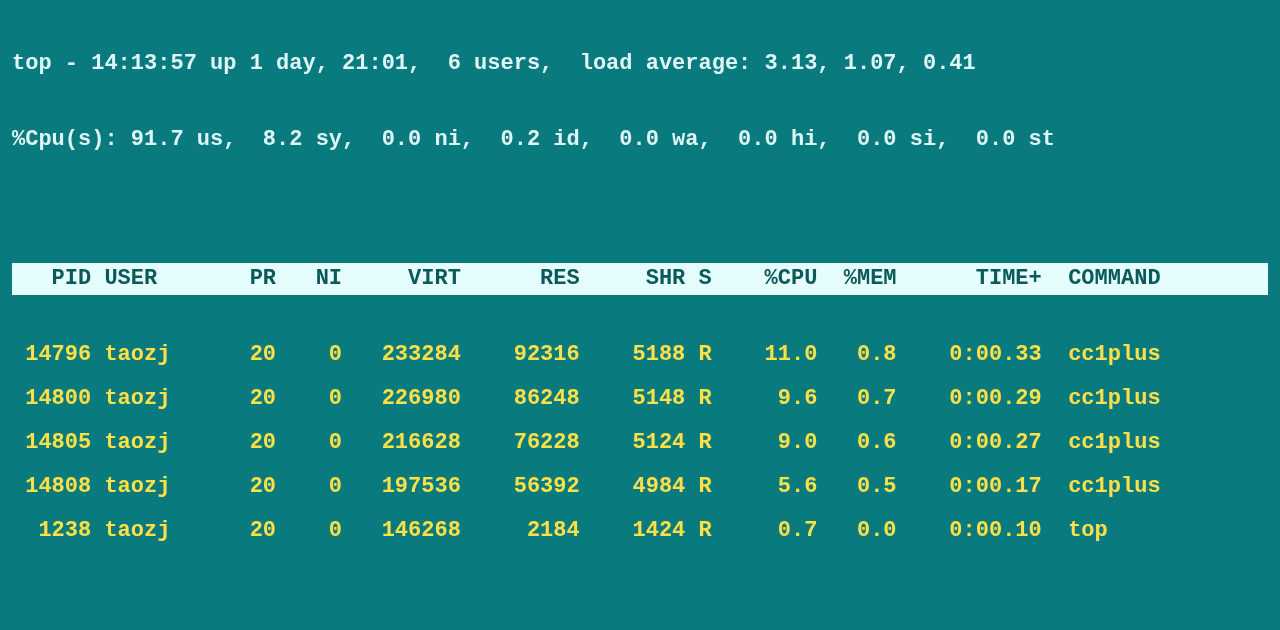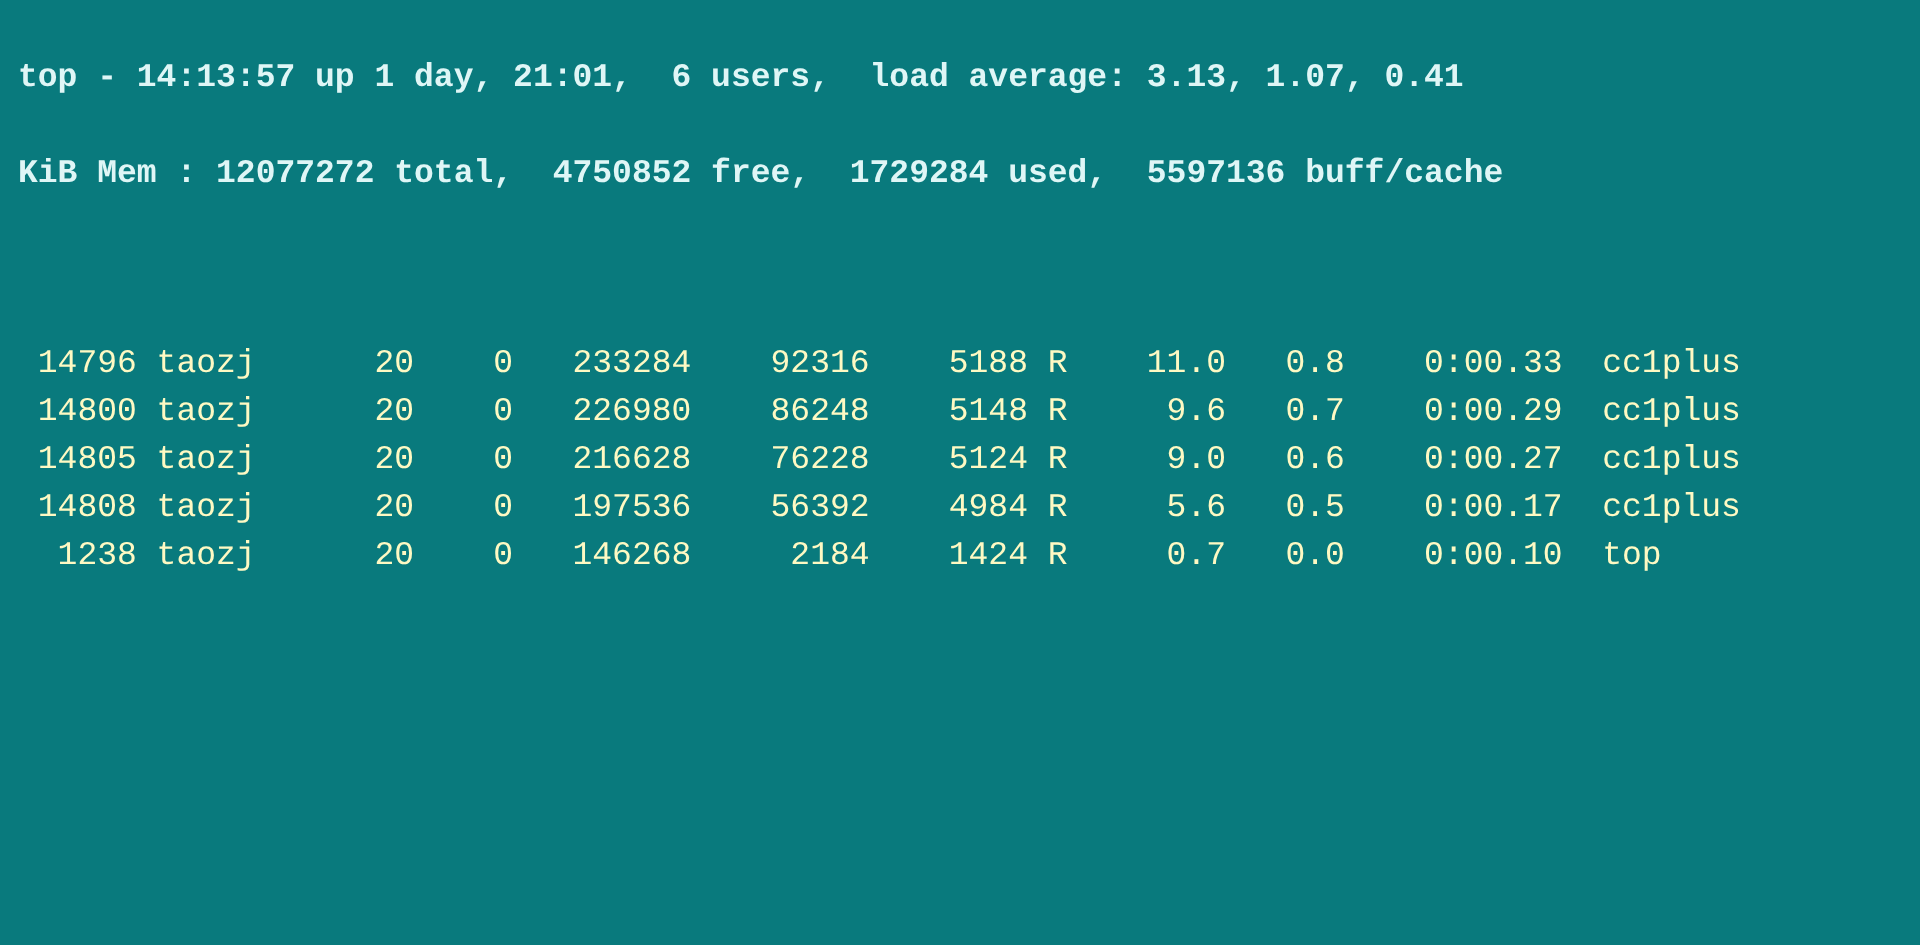--- a/index.html
+++ b/index.html
@@ -19,27 +19,29 @@
     padding: 4px 12px 0 12px;
     white-space: pre;
   }
   .hdr-row {
     background: #e6fdfd;
     color: #0a5a5c;
     display: block;
   }
   .row {
     display: block;
+    margin-top: 12px;
   }
   .bold {
-    font-weight: 400;
-    color: #fef9c3;
+    font-weight: 700;
+    color: #fde047;
   }
 </style>
 </head>
 <body>
 
 <div class="screen">
 <span class="row">top - 14:13:57 up 1 day, 21:01,  6 users,  load average: 3.13, 1.07, 0.41</span>
-<span class="row">KiB Mem : 12077272 total,  4750852 free,  1729284 used,  5597136 buff/cache</span>
+<span class="row">%Cpu(s): 91.7 us,  8.2 sy,  0.0 ni,  0.2 id,  0.0 wa,  0.0 hi,  0.0 si,  0.0 st</span>
 <span class="row"> </span>
+<span class="hdr-row" id="col-header">   PID USER       PR   NI     VIRT      RES     SHR S    %CPU  %MEM      TIME+  COMMAND             </span>
 <div id="proc-body"><span class="row bold"> 14796 taozj      20    0   233284    92316    5188 R    11.0   0.8    0:00.33  cc1plus</span><span class="row bold"> 14800 taozj      20    0   226980    86248    5148 R     9.6   0.7    0:00.29  cc1plus</span><span class="row bold"> 14805 taozj      20    0   216628    76228    5124 R     9.0   0.6    0:00.27  cc1plus</span><span class="row bold"> 14808 taozj      20    0   197536    56392    4984 R     5.6   0.5    0:00.17  cc1plus</span><span class="row bold">  1238 taozj      20    0   146268     2184    1424 R     0.7   0.0    0:00.10  top</span></div>
 </div>
 
 </body></html>

